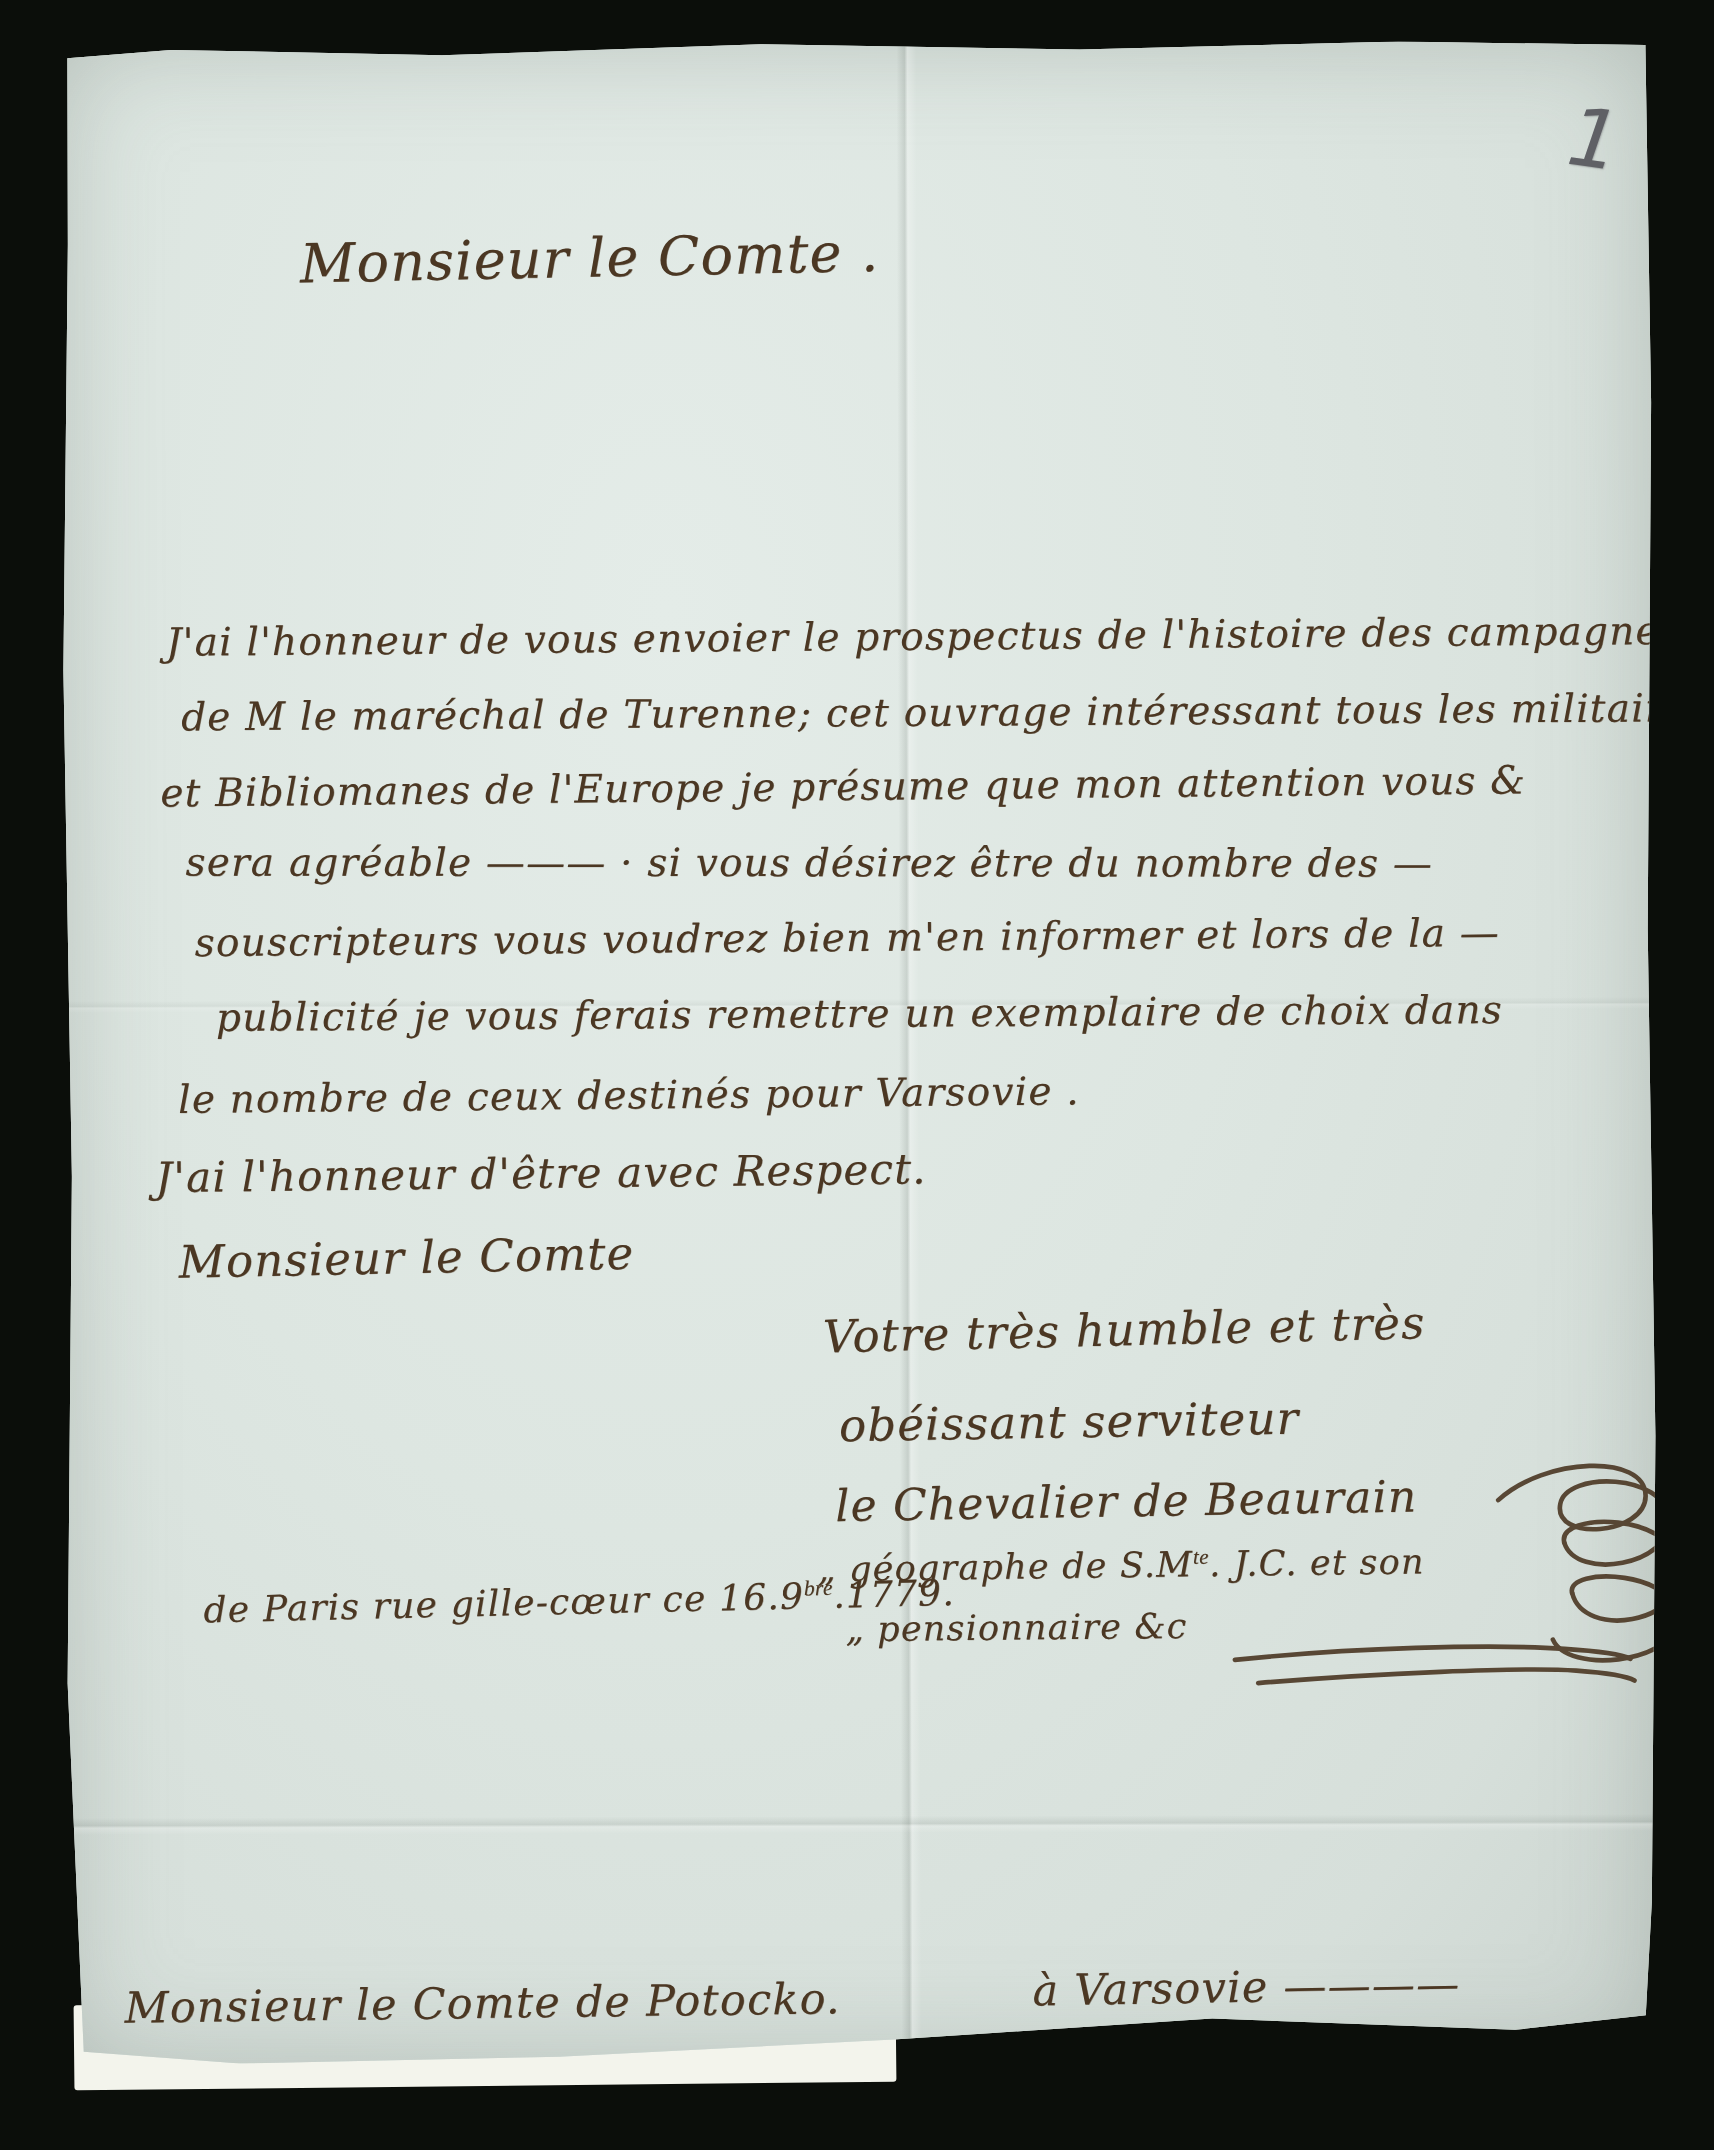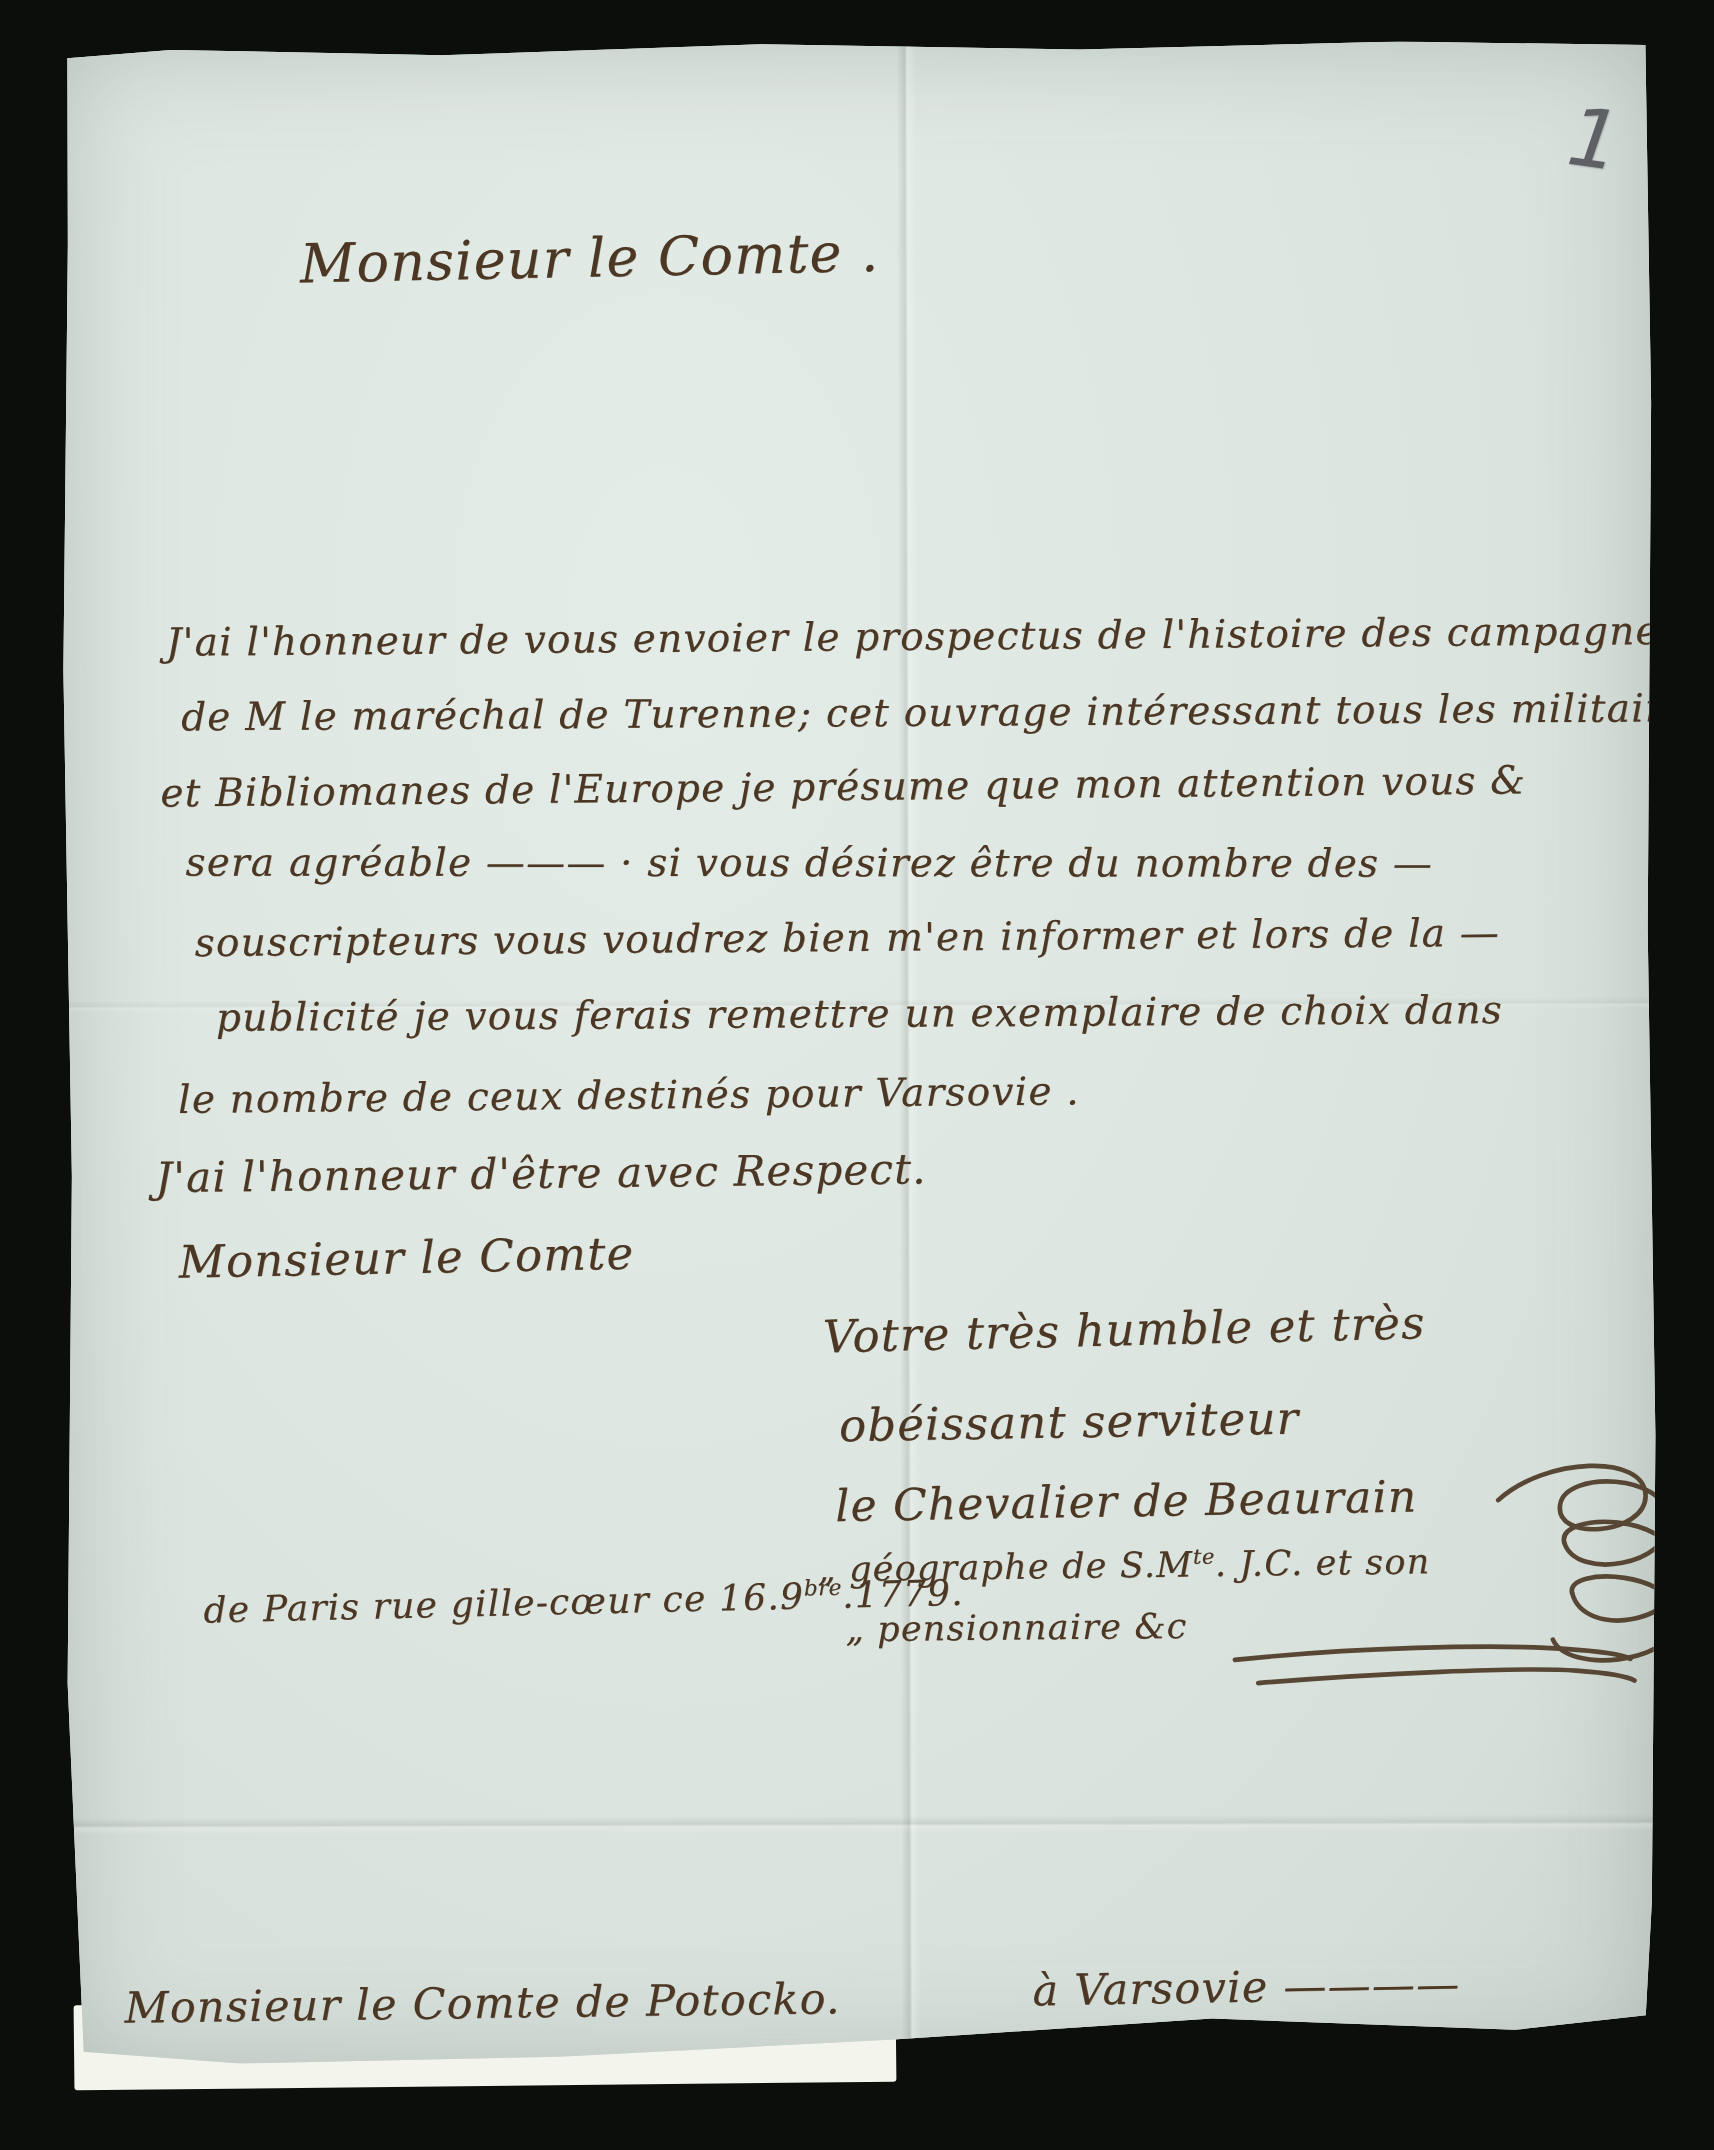--- a/index.html
+++ b/index.html
@@ -75,21 +75,21 @@
   .bl5{left:154px;top:951px;transform:rotate(-0.2deg);}
   .bl6{left:116px;top:1032px;transform:rotate(-0.4deg);}
   .bl7{left:93px;top:1108px;font-size:42px;transform:rotate(-0.5deg);}
   .bl8{left:116px;top:1190px;font-size:45px;transform:rotate(-1deg);}
   .closing-1{left:760px;top:1264px;font-size:45px;transform:rotate(-1.2deg);}
   .closing-2{left:776px;top:1356px;font-size:45px;transform:rotate(-0.8deg);}
   .signature{left:772px;top:1436px;font-size:44px;transform:rotate(-0.8deg);}
   .sig-title-1{left:754px;top:1506px;font-size:35px;transform:rotate(-0.6deg);}
   .sig-title-2{left:782px;top:1568px;font-size:35px;transform:rotate(-0.4deg);}
   .dateline{left:140px;top:1540px;font-size:36px;transform:rotate(-1.2deg);}
-  .dateline sup, .sig-title-1 sup{font-size:60%;letter-spacing:0.4px;}
+  .dateline sup, .sig-title-1 sup{font-size:60%;letter-spacing:0.4px;font-family:Liberation Serif, serif;}
   .footer-left{left:60px;top:1937px;font-size:43px;transform:rotate(-0.6deg);}
   .footer-right{left:968px;top:1923px;font-size:43px;transform:rotate(-0.8deg);}
   .flourish-svg{position:absolute;left:1148px;top:1388px;width:481px;height:295px;pointer-events:none;}
 </style>
 </head>
 <body>
 
 <div class="scene">
 
   <div class="under-sheet"></div>

